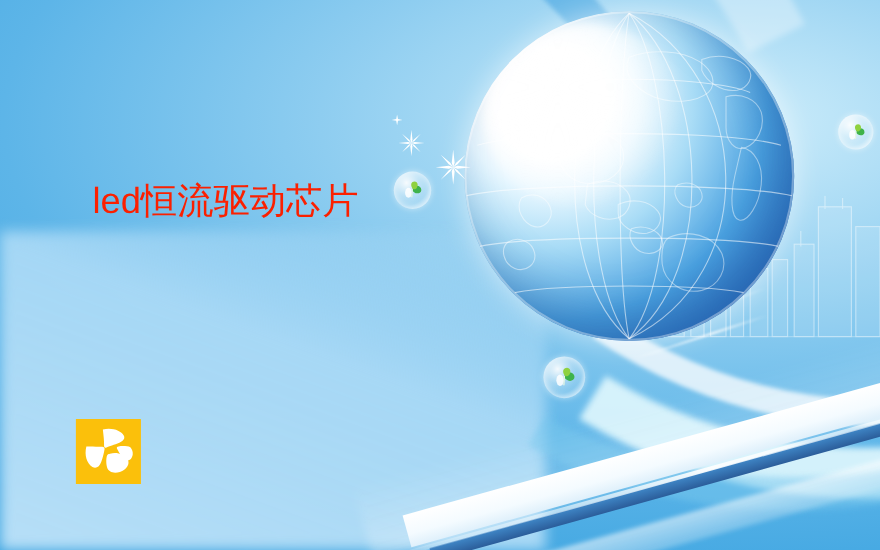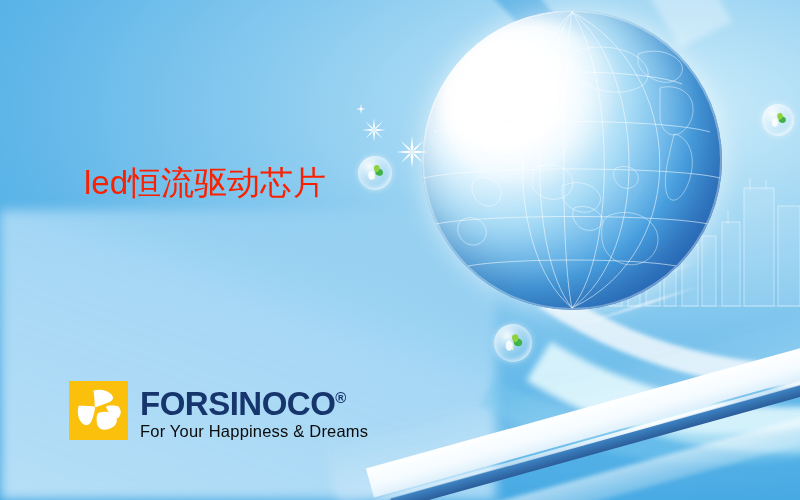--- a/index.html
+++ b/index.html
@@ -341,19 +341,15 @@
       <svg width="59" height="59" viewBox="0 0 59 59">
         <rect x="0" y="0" width="59" height="59" fill="#fbc00b"></rect>
         <g fill="#ffffff">
           <path d="M24.5 9.5 C33 7.5 41 10.5 43.5 15 C45 17.8 43 20 39.5 21.5 C35 23.4 30 24.8 27.8 25.8 C26.2 26.5 25.5 25.6 25.6 23.8 C25.8 20 25 14 24.5 9.5 Z"></path>
           <path d="M49.5 25.5 C53 29.5 52 35 49 37 C46.6 38.6 44 37 42 34.4 C40 31.8 38.2 28.6 37.4 27 C36.8 25.8 37.4 25 38.8 24.8 C42 24.4 46.8 24.4 49.5 25.5 Z"></path>
           <path d="M9.5 25 C7.5 33 10 40.5 15 43.5 C18.5 45.6 21.5 43 23 39 C24.6 34.8 25.6 30 26 27.6 C26.3 26 25.5 25.2 23.8 25.2 C19.5 25.2 13 24.6 9.5 25 Z"></path>
           <path d="M31 31.5 C36.5 29.8 44 31.5 47 36.5 C49.6 40.9 46 46 40 48 C34.4 49.9 29.6 48 28.4 44 C27.2 40 27.4 34 28.8 32.4 C29.4 31.8 30.2 31.7 31 31.5 Z"></path>
         </g>
       </svg>
     </div>
-    <div class="logo-text">
-      <div class="logo-name"><span>FORSINOCO</span><sup>®</sup></div>
-      <div class="logo-tag">For Your Happiness &amp; Dreams</div>
-    </div>
   </div>
 
 </div>
 
 </body></html>

